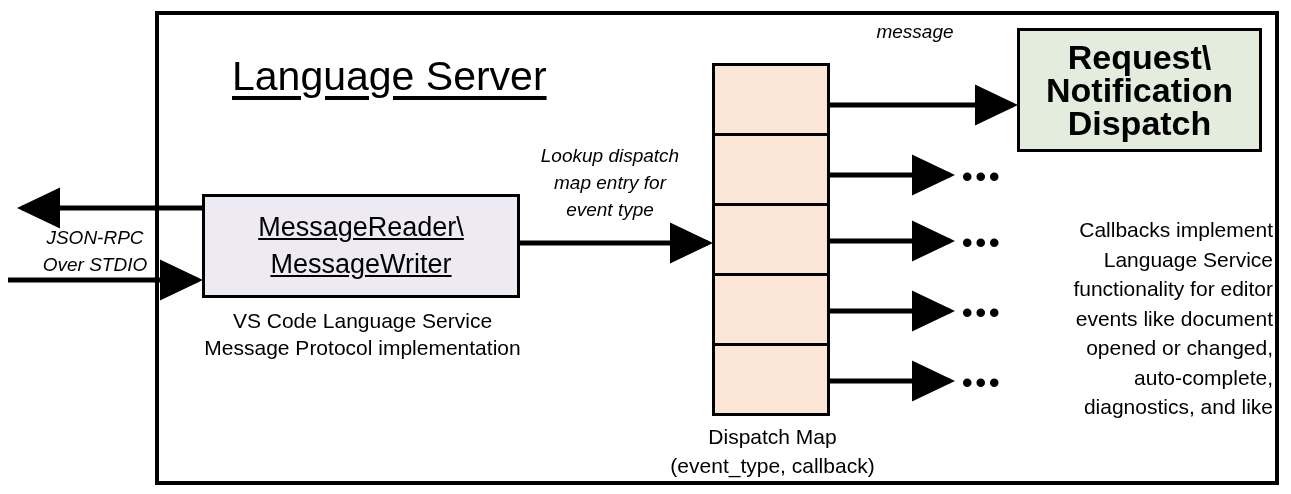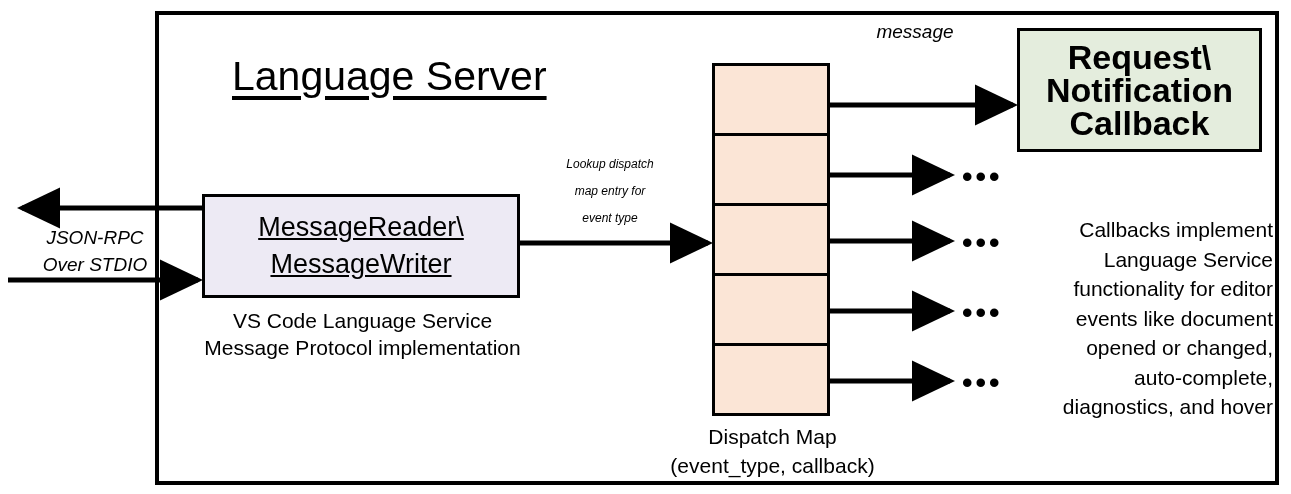--- a/index.html
+++ b/index.html
@@ -85,24 +85,24 @@
     width: 150px;
     text-align: center;
     font-size: 19px;
     line-height: 27px;
     font-style: italic;
   }
 
   
   #lookup-label {
     left: 515px;
-    top: 151px;
+    top: 142px;
     width: 190px;
     text-align: center;
-    font-size: 12px;
+    font-size: 19px;
     line-height: 27px;
     font-style: italic;
   }
 
   
   #dispatch-label {
     left: 835px;
     top: 18px;
     width: 160px;
     text-align: center;
@@ -266,25 +266,25 @@
   </div>
 
   <div class="abs ellipsis" style="left:962px; top:162px;">•••</div>
   <div class="abs ellipsis" style="left:962px; top:228px;">•••</div>
   <div class="abs ellipsis" style="left:962px; top:298px;">•••</div>
   <div class="abs ellipsis" style="left:962px; top:368px;">•••</div>
 
   <div class="abs" id="cb-box">
     <div class="ln">Request\</div>
     <div class="ln">Notification</div>
-    <div class="ln">Callback</div>
+    <div class="ln">Dispatch</div>
   </div>
   <div class="abs" id="cb-caption">
     <div>Callbacks implement</div>
     <div>Language Service</div>
     <div>functionality for editor</div>
     <div>events like document</div>
     <div>opened or changed,</div>
     <div>auto-complete,</div>
-    <div>diagnostics, and hover</div>
+    <div>diagnostics, and like</div>
   </div>
 
 </div>
 
 </body></html>

